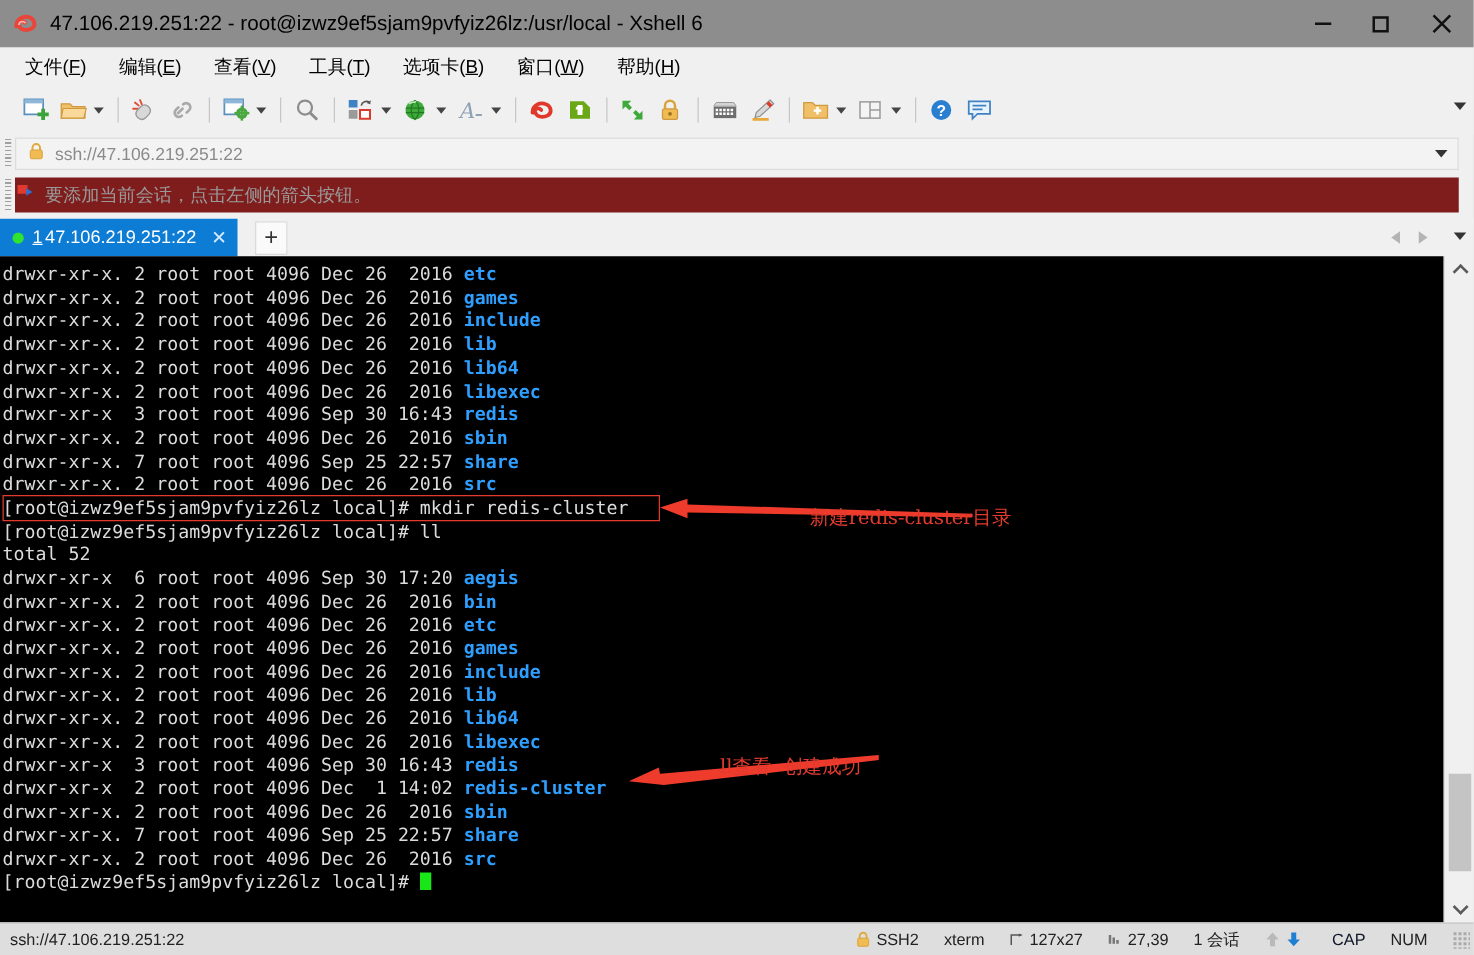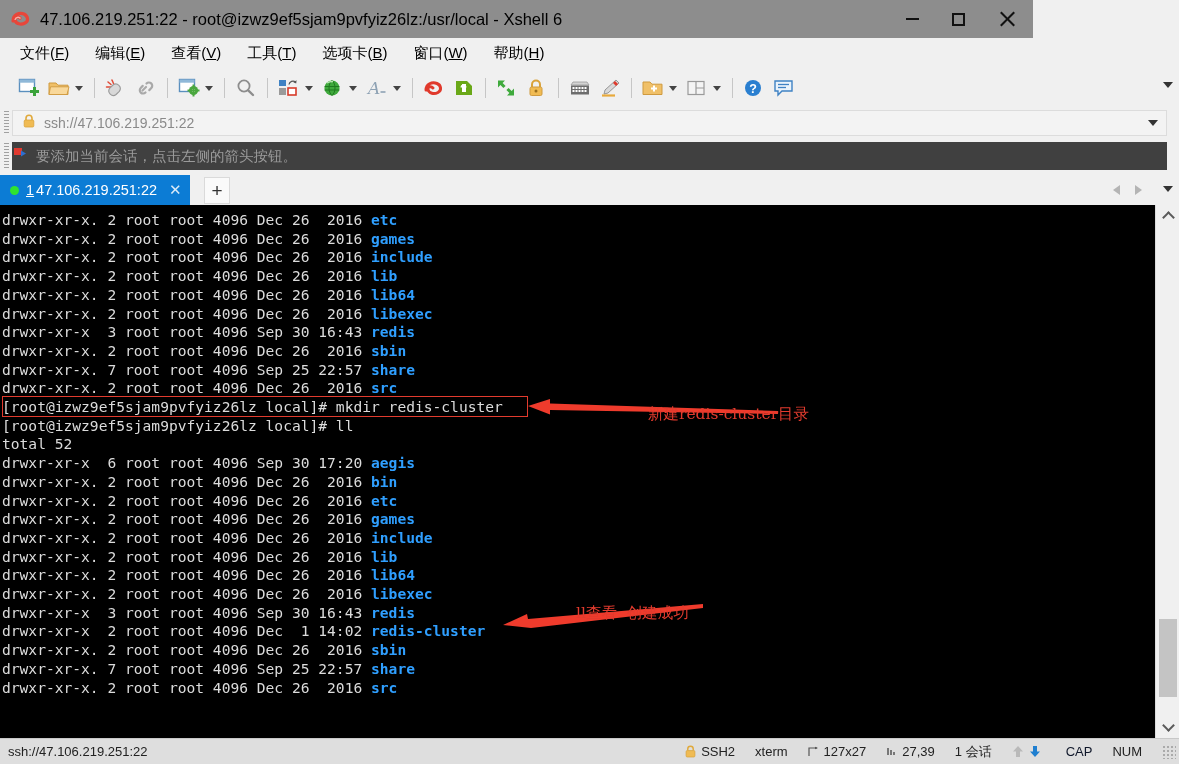--- a/index.html
+++ b/index.html
@@ -7,21 +7,21 @@
     width: 1179px; height: 764px;
     overflow: hidden;
     background: #f0f0f0;
     font-family: "Liberation Sans", sans-serif;
     -webkit-font-smoothing: antialiased;
   }
   #app { position: relative; width: 1179px; height: 764px; background: #f0f0f0; }
 
   
   .titlebar {
-    position: absolute; left: 0; top: 0; width: 1033px; height: 38px;
+    position: absolute; left: 0; top: 0; width: 1179px; height: 38px;
     background: #8d8d8d;
     display: flex; align-items: center;
   }
   .titlebar-icon {
     margin-left: 10px; width: 22px; height: 22px;
     position: relative; flex: none;
   }
   .title-text {
     margin-left: 8px; font-size: 16.5px; color: #000; white-space: nowrap;
   }
@@ -92,21 +92,21 @@
   .addr-text { margin-left: 9px; font-size: 14px; color: #8a8a8a; }
   .addr-caret {
     position: absolute; right: 8px; width: 0; height: 0;
     border-left: 5px solid transparent; border-right: 5px solid transparent;
     border-top: 6px solid #333;
   }
 
   
   .noticebar {
     position: absolute; left: 12px; top: 142px; width: 1155px; height: 28px;
-    display: flex; align-items: center; background: #404040;
+    display: flex; align-items: center; background: #7f1d1d;
   }
   .notice-text { margin-left: 8px; font-size: 14.5px; color: #9a9a9a; }
 
   
   .tabbar {
     position: absolute; left: 0; top: 175px; width: 1179px; height: 30px;
     background: #f0f0f0;
   }
   .tab {
     position: absolute; left: 0; top: 0; height: 30px; min-width: 186px;
@@ -492,20 +492,21 @@
         <div class="tline"><span class="c-white">drwxr-xr-x. 2 root root 4096 Dec 26  2016 </span><span class="c-dir">games</span></div>
         <div class="tline"><span class="c-white">drwxr-xr-x. 2 root root 4096 Dec 26  2016 </span><span class="c-dir">include</span></div>
         <div class="tline"><span class="c-white">drwxr-xr-x. 2 root root 4096 Dec 26  2016 </span><span class="c-dir">lib</span></div>
         <div class="tline"><span class="c-white">drwxr-xr-x. 2 root root 4096 Dec 26  2016 </span><span class="c-dir">lib64</span></div>
         <div class="tline"><span class="c-white">drwxr-xr-x. 2 root root 4096 Dec 26  2016 </span><span class="c-dir">libexec</span></div>
         <div class="tline"><span class="c-white">drwxr-xr-x  3 root root 4096 Sep 30 16:43 </span><span class="c-dir">redis</span></div>
         <div class="tline"><span class="c-white">drwxr-xr-x  2 root root 4096 Dec  1 14:02 </span><span class="c-dir">redis-cluster</span></div>
         <div class="tline"><span class="c-white">drwxr-xr-x. 2 root root 4096 Dec 26  2016 </span><span class="c-dir">sbin</span></div>
         <div class="tline"><span class="c-white">drwxr-xr-x. 7 root root 4096 Sep 25 22:57 </span><span class="c-dir">share</span></div>
         <div class="tline"><span class="c-white">drwxr-xr-x. 2 root root 4096 Dec 26  2016 </span><span class="c-dir">src</span></div>
+        <div class="tline"><span class="c-white">[root@izwz9ef5sjam9pvfyiz26lz local]# </span><span class="cursor"></span></div>
       </div>
   </div>
 
   <div class="vscroll">
     <div class="vs-arrow up">
         <div class="chev up"></div>
       </div>
     <div class="vs-thumb"></div>
     <div class="vs-arrow down">
         <div class="chev down"></div>

